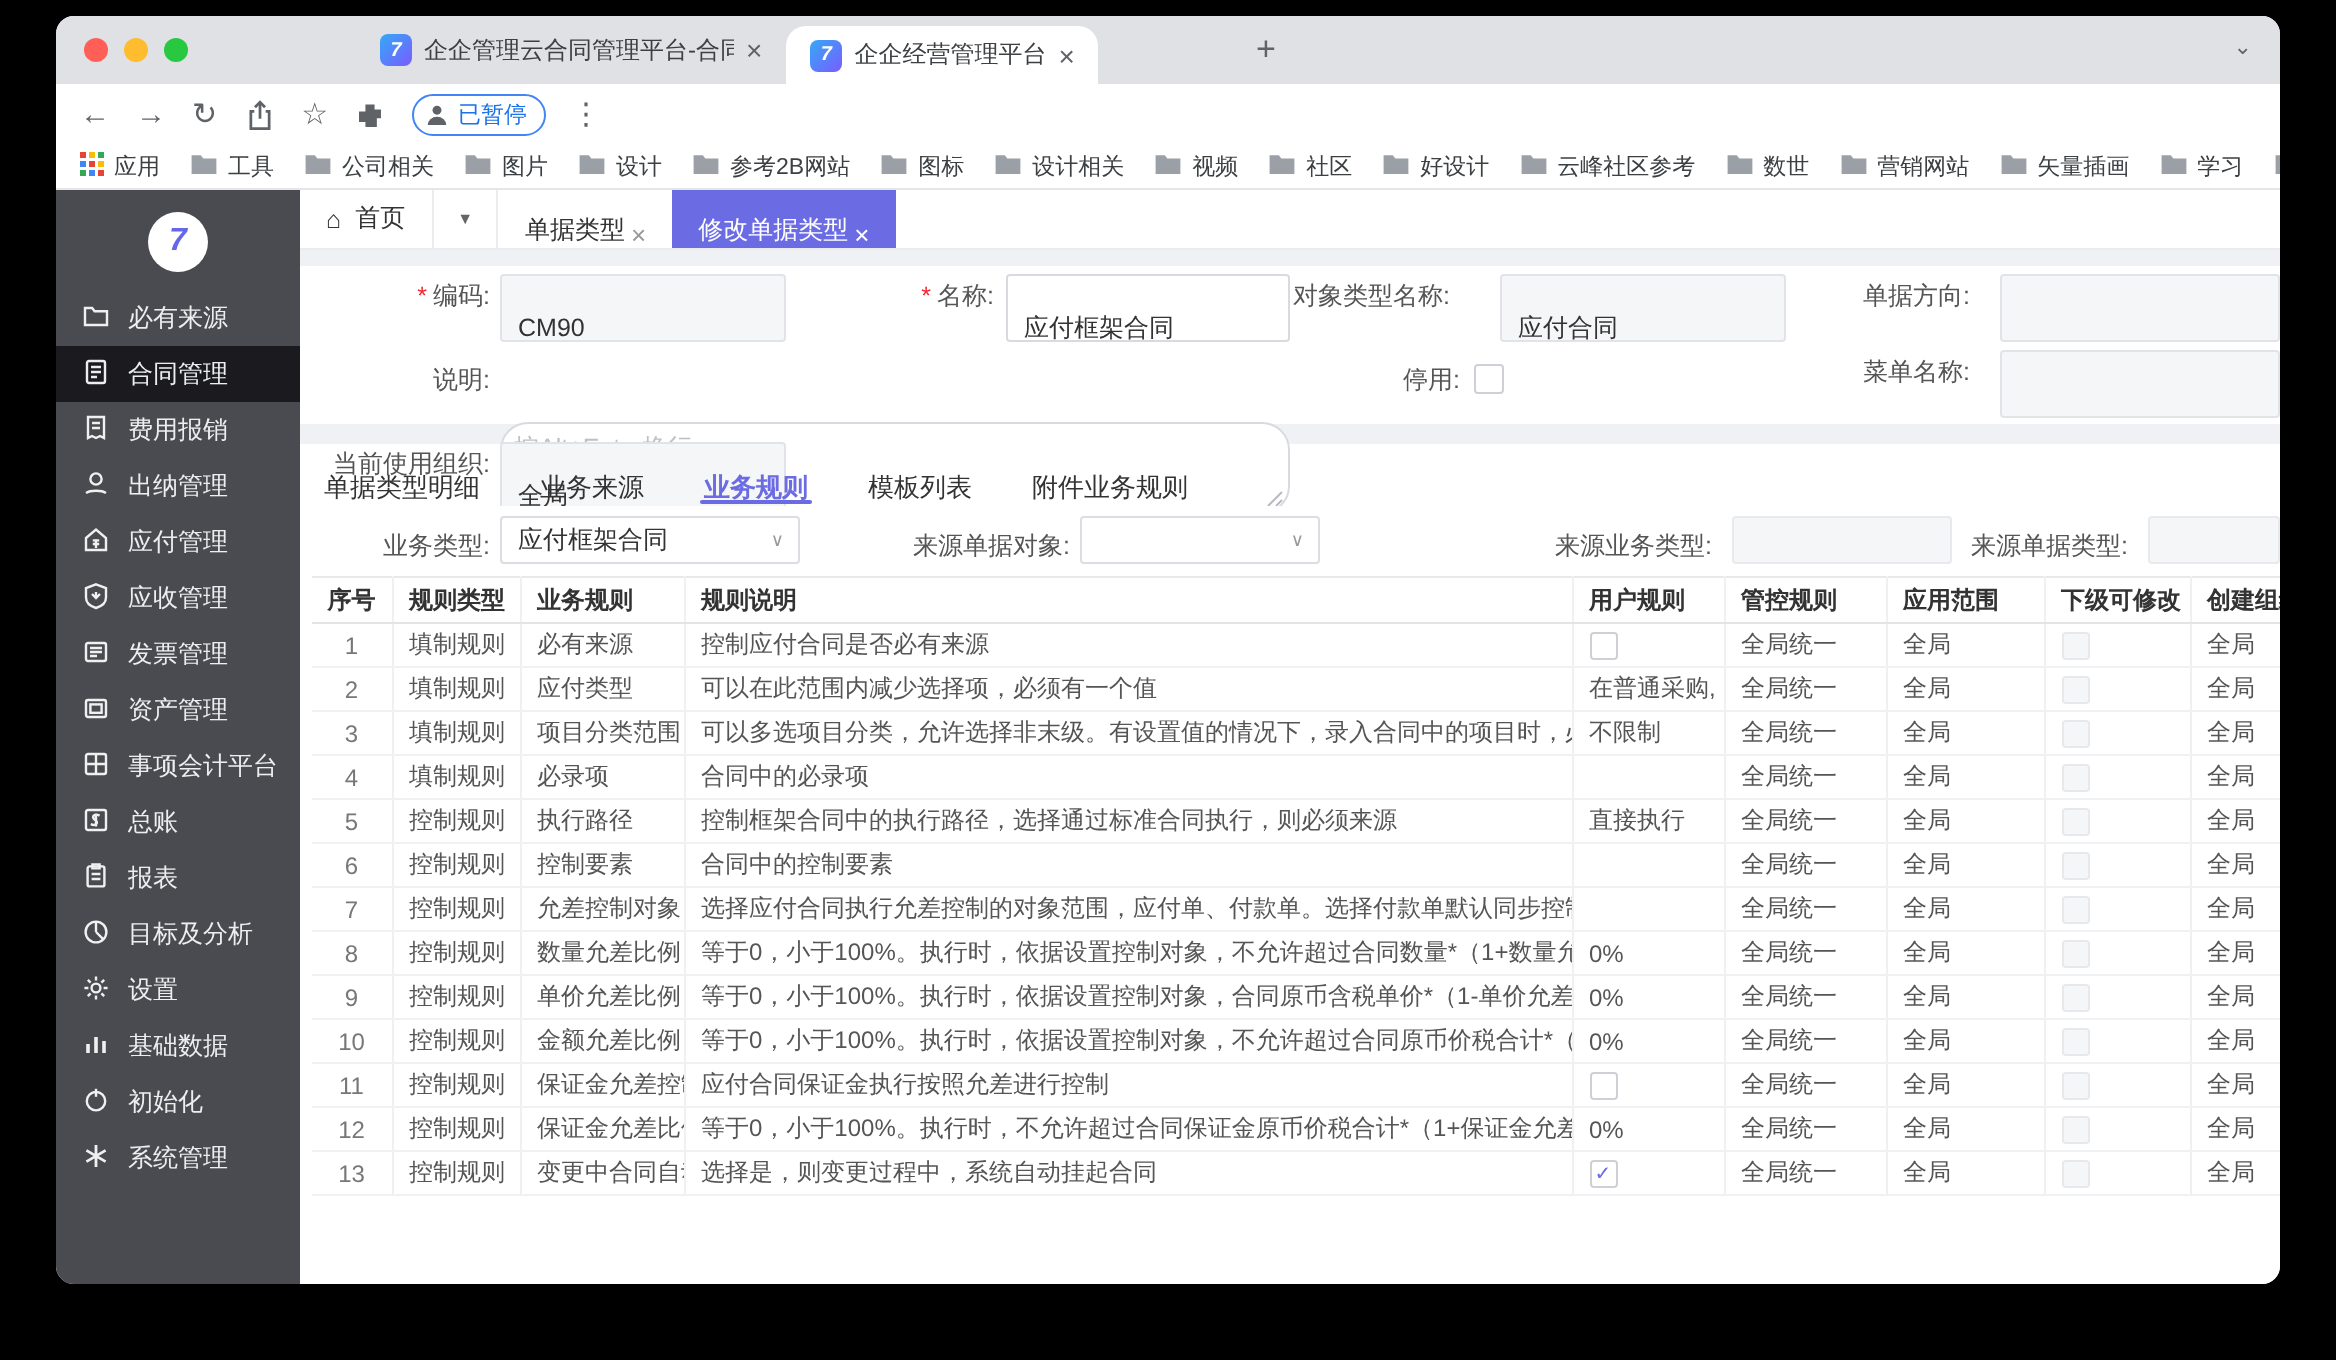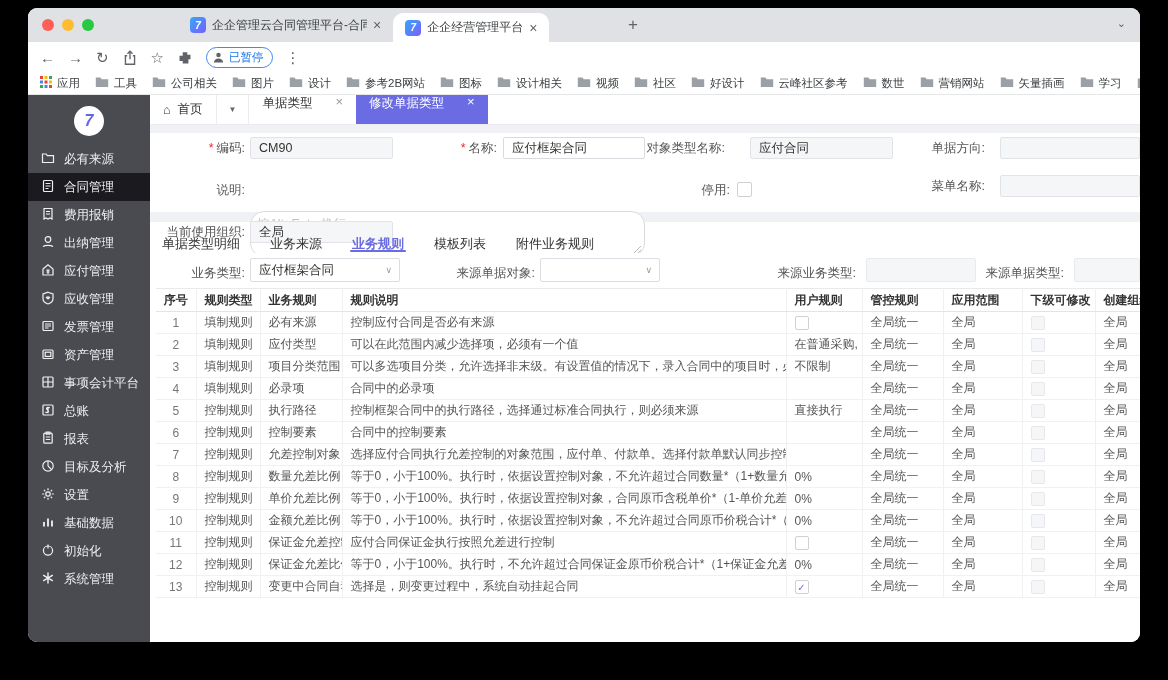--- a/index.html
+++ b/index.html
@@ -51,32 +51,32 @@
   .side-item.active { background:#1b1b1f; }
   .side-item svg { flex-shrink:0; opacity:.92; }
 
   .content { position:relative; width:990px; background:#fff; overflow:hidden; }
 
   .apptabbar { height:30px; background:#fff; border-bottom:1px solid #ececf0; display:flex; align-items:stretch; }
   .apptab-home { display:flex; align-items:center; gap:7px; padding:0 13px; font-size:12.5px; color:#333;
                  border-right:1px solid #ececf0; cursor:pointer; }
   .apptab-caret { display:flex; align-items:center; padding:0 12px; font-size:8px; color:#666;
                   border-right:1px solid #ececf0; cursor:pointer; }
-  .apptab { display:flex; align-items:flex-start; gap:23px; padding:0 13px; font-size:12.5px; color:#333; cursor:pointer; }
+  .apptab { display:flex; align-items:flex-end; gap:3px; padding:0 13px; font-size:12.5px; color:#333; cursor:pointer; }
   .apptab .x { color:#999; font-size:13px; line-height:1; }
   .apptab.active { background:#6b6ce3; color:#fff; }
   .apptab.active .x { color:#fff; }
 
   .band { height:8px; background:#f0f1f4; }
 
   .form-area { position:relative; height:79px; background:#fff; }
   .flbl { position:absolute; font-size:12.5px; color:#555; text-align:right; line-height:22px; white-space:nowrap; }
   .req { color:#f5222d; margin-right:3px; }
   .fin { position:absolute; height:22px; border:1px solid #e2e3e8; border-radius:2px; background:#f5f6f8;
-         font-size:12.5px; color:#333; line-height:20px; padding:0 8px; white-space:nowrap; overflow:hidden; }
+         font-size:12.5px; color:#333; line-height:20px; padding:16px 8px; white-space:nowrap; overflow:hidden; }
   .fin.editable { background:#fff; border-color:#d9dadf; }
   .ftextarea { position:absolute; border:1px solid #d9dadf; border-radius:14px; background:#fff;
                font-size:12.5px; color:#bfbfc4; padding:4px 6px;margin-top:40px; }
   .rz { position:absolute; right:2px; bottom:2px; }
   .chk { position:absolute; width:15px; height:15px; border:1px solid #cfd0d6; border-radius:2px; background:#fff; cursor:pointer; }
 
   .subtabs { height:31px; display:flex; gap:30px; padding:0 12px; align-items:flex-end; background:#fff; }
   .subtab { position:relative; display:flex; align-items:center; font-size:13px; color:#333; cursor:pointer; }
   .subtab.active { color:#6b6ce3; font-weight:bold; }
   .subtab.active::after { content:""; position:absolute; left:-2px; right:-2px; bottom:1px; height:2px;

